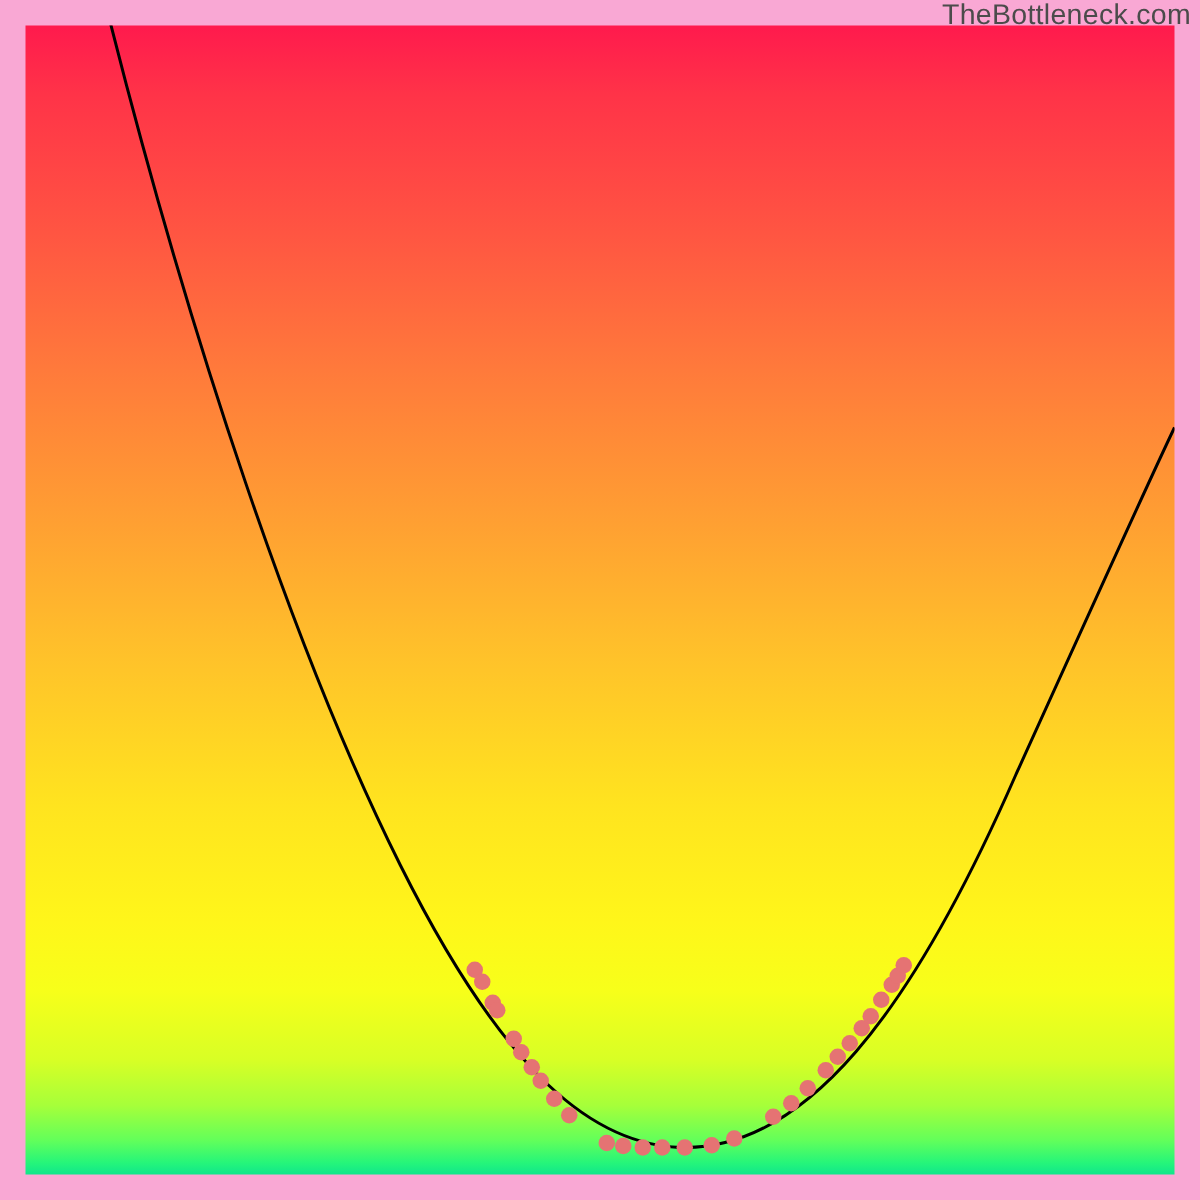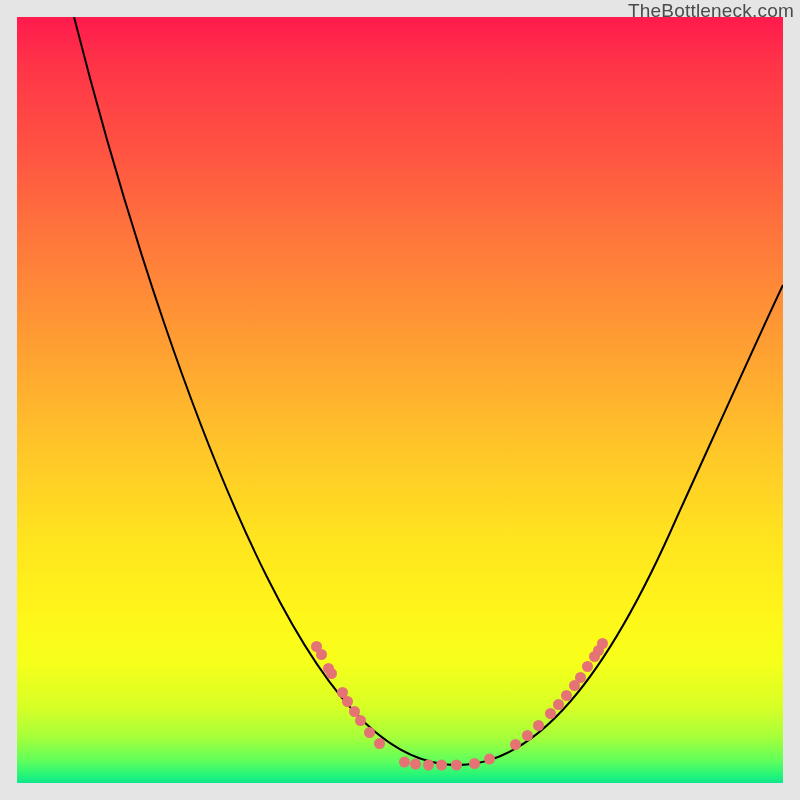--- a/index.html
+++ b/index.html
@@ -10,21 +10,21 @@
     background: #000;
     overflow: hidden;
     font-family: Arial, Helvetica, sans-serif;
   }
   .frame {
     position: absolute;
     left: 0;
     top: 0;
     width: 800px;
     height: 800px;
-    background: #e5e5e5;
+    background: #f9a8d4;
   }
   .plot-area {
     position: absolute;
     left: 17px;
     top: 17px;
     width: 766px;
     height: 766px;
     background: linear-gradient(to bottom,
       #ff1a4d 0%,
       #ff3348 6%,

